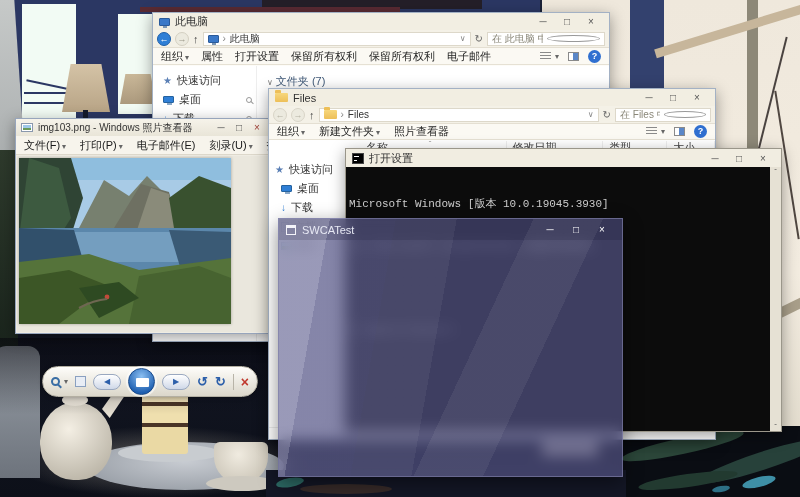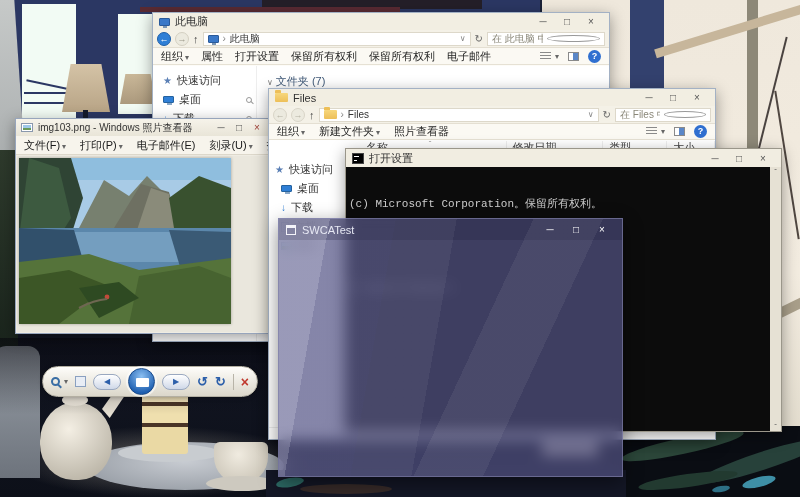--- a/index.html
+++ b/index.html
@@ -358,20 +358,21 @@
       <span style="width:12px;height:11px;background:#000;border:1px solid #444;position:relative;flex:0 0 auto;background-image:linear-gradient(#fff 0 0),linear-gradient(#fff 0 0);background-size:5px 1px,3px 1px;background-position:1px 2px,1px 6px;background-repeat:no-repeat;"></span>
       <span class="title-text">打开设置</span>
       <span class="win-controls">
         <span class="win-ctl">─</span>
         <span class="win-ctl">□</span>
         <span class="win-ctl">×</span>
       </span>
     </div>
     <div class="cmd-body" style="top:18px;">
       <div class="cmd-text">
+        <div class="cmd-line">Microsoft Windows [版本 10.0.19045.3930]</div>
         <div class="cmd-line">(c) Microsoft Corporation。保留所有权利。</div>
         <div class="cmd-line"></div>
         <div class="cmd-line">C:\Users\Tester&gt;</div>
       </div>
       <div class="cmd-scroll">
         <span>ˆ</span>
         <span>ˇ</span>
       </div>
     </div>
   </div>

